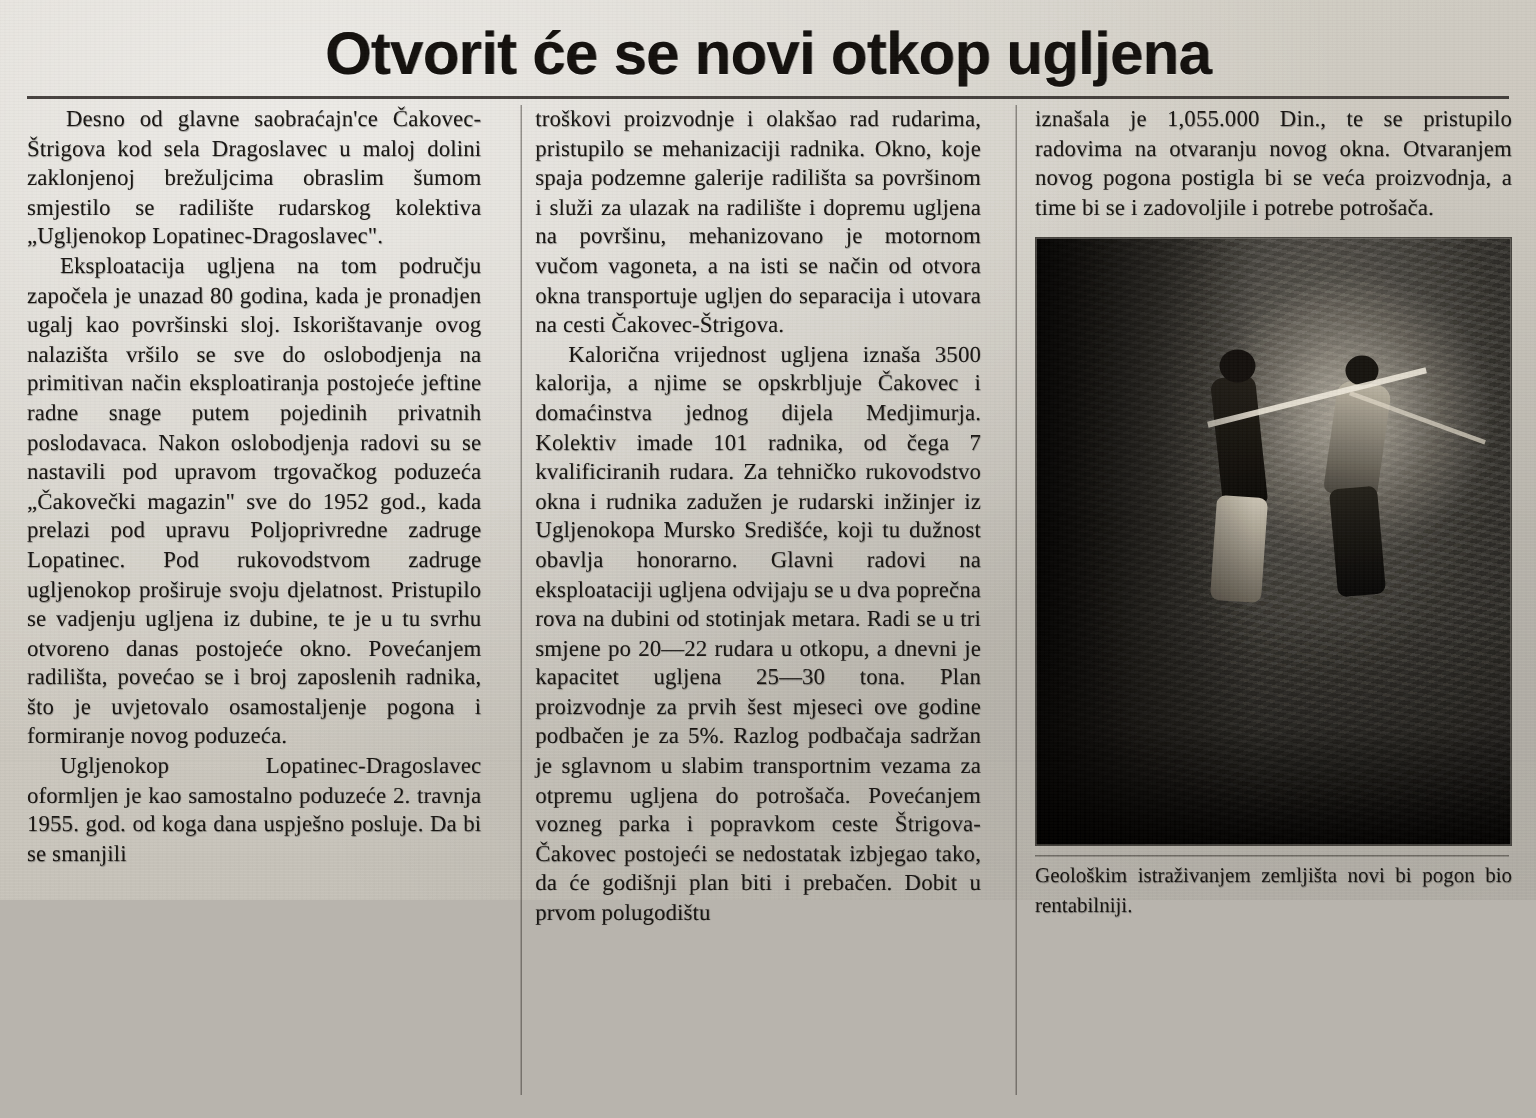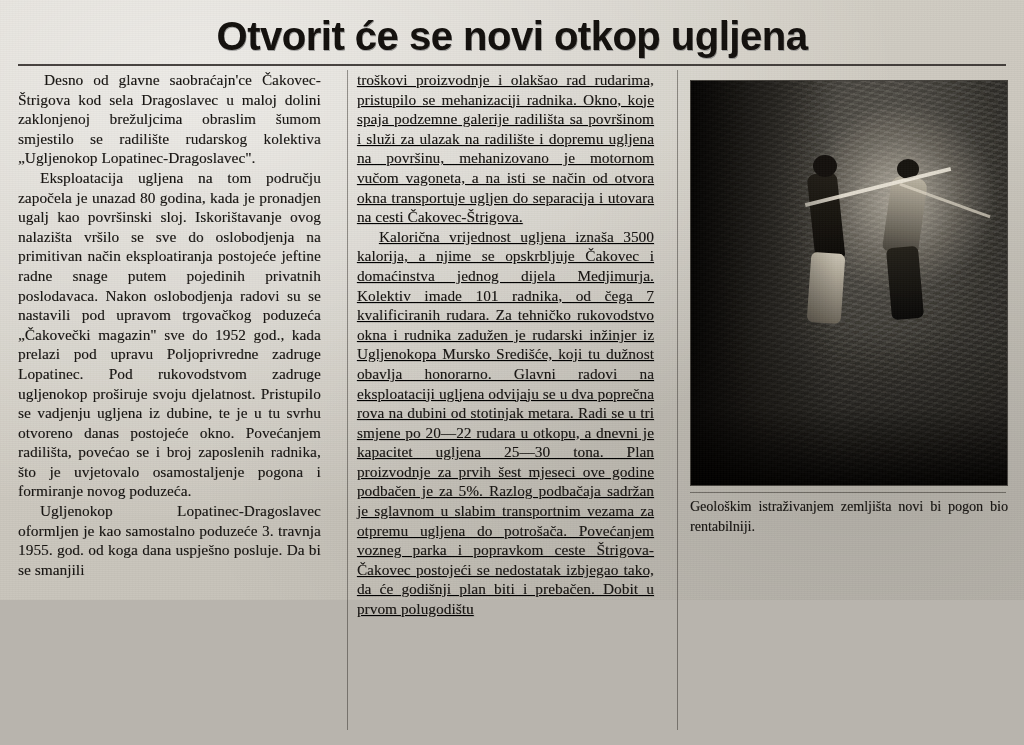--- a/index.html
+++ b/index.html
@@ -61,21 +61,21 @@
     width: 990px;
     height: 660px;
     display: flex;
     gap: 16px;
   }
   .col {
     position: relative;
     box-sizing: border-box;
   }
   .col-1 { width: 330px; padding-right: 14px; }
-  .col-2 { width: 330px; padding-left: 6px; padding-right: 14px; text-decoration: underline; }
+  .col-2 { width: 330px; padding-left: 6px; padding-right: 14px; }
   .col-3 { width: 330px; padding-left: 6px; }
   .divider {
     position: absolute;
     top: 70px;
     width: 1px;
     height: 660px;
     background: rgba(40,36,32,0.45);
   }
   .divider.d1 { left: 347px; }
   .divider.d2 { left: 677px; }
@@ -205,29 +205,30 @@
   <div class="rule-top"></div>
 
   <div class="divider d1"></div>
   <div class="divider d2"></div>
 
   <div class="columns">
 
     <div class="col col-1">
       <p class="body first">Desno od glavne saobraćajn'ce Čakovec-Štrigova kod sela Dragoslavec u maloj dolini zaklonjenoj brežuljcima obraslim šumom smjestilo se radilište rudarskog kolektiva „Ugljenokop Lopatinec-Dragoslavec".</p>
       <p class="body">Eksploatacija ugljena na tom području započela je unazad 80 godina, kada je pronadjen ugalj kao površinski sloj. Iskorištavanje ovog nalazišta vršilo se sve do oslobodjenja na primitivan način eksploatiranja postojeće jeftine radne snage putem pojedinih privatnih poslodavaca. Nakon oslobodjenja radovi su se nastavili pod upravom trgovačkog poduzeća „Čakovečki magazin" sve do 1952 god., kada prelazi pod upravu Poljoprivredne zadruge Lopatinec. Pod rukovodstvom zadruge ugljenokop proširuje svoju djelatnost. Pristupilo se vadjenju ugljena iz dubine, te je u tu svrhu otvoreno danas postojeće okno. Povećanjem radilišta, povećao se i broj zaposlenih radnika, što je uvjetovalo osamostaljenje pogona i formiranje novog poduzeća.</p>
-      <p class="body">Ugljenokop Lopatinec-Dragoslavec oformljen je kao samostalno poduzeće 3. travnja 1955. god. od koga dana uspješno posluje. Da bi se smanjili</p>
+      <p class="body">Ugljenokop Lopatinec-Dragoslavec oformljen je kao samostalno poduzeće 2. travnja 1955. god. od koga dana uspješno posluje. Da bi se smanjili</p>
     </div>
 
     <div class="col col-2">
       <p class="body" style="text-indent:0">troškovi proizvodnje i olakšao rad rudarima, pristupilo se mehanizaciji radnika. Okno, koje spaja podzemne galerije radilišta sa površinom i služi za ulazak na radilište i dopremu ugljena na površinu, mehanizovano je motornom vučom vagoneta, a na isti se način od otvora okna transportuje ugljen do separacija i utovara na cesti Čakovec-Štrigova.</p>
       <p class="body">Kalorična vrijednost ugljena iznaša 3500 kalorija, a njime se opskrbljuje Čakovec i domaćinstva jednog dijela Medjimurja. Kolektiv imade 101 radnika, od čega 7 kvalificiranih rudara. Za tehničko rukovodstvo okna i rudnika zadužen je rudarski inžinjer iz Ugljenokopa Mursko Središće, koji tu dužnost obavlja honorarno. Glavni radovi na eksploataciji ugljena odvijaju se u dva poprečna rova na dubini od stotinjak metara. Radi se u tri smjene po 20—22 rudara u otkopu, a dnevni je kapacitet ugljena 25—30 tona. Plan proizvodnje za prvih šest mjeseci ove godine podbačen je za 5%. Razlog podbačaja sadržan je sglavnom u slabim transportnim vezama za otpremu ugljena do potrošača. Povećanjem vozneg parka i popravkom ceste Štrigova-Čakovec postojeći se nedostatak izbjegao tako, da će godišnji plan biti i prebačen. Dobit u prvom polugodištu</p>
     </div>
 
     <div class="col col-3">
+      <p class="body" style="text-indent:0">iznašala je 1,055.000 Din., te se pristupilo radovima na otvaranju novog okna. Otvaranjem novog pogona postigla bi se veća proizvodnja, a time bi se i zadovoljile i potrebe potrošača.</p>
 
       <div class="photo">
         <div class="tex"></div>
         <div class="glow"></div>
         <div class="miner m1-body"></div>
         <div class="miner m1-head"></div>
         <div class="miner m1-leg"></div>
         <div class="miner m2-body"></div>
         <div class="miner m2-head"></div>
         <div class="miner m2-leg"></div>

